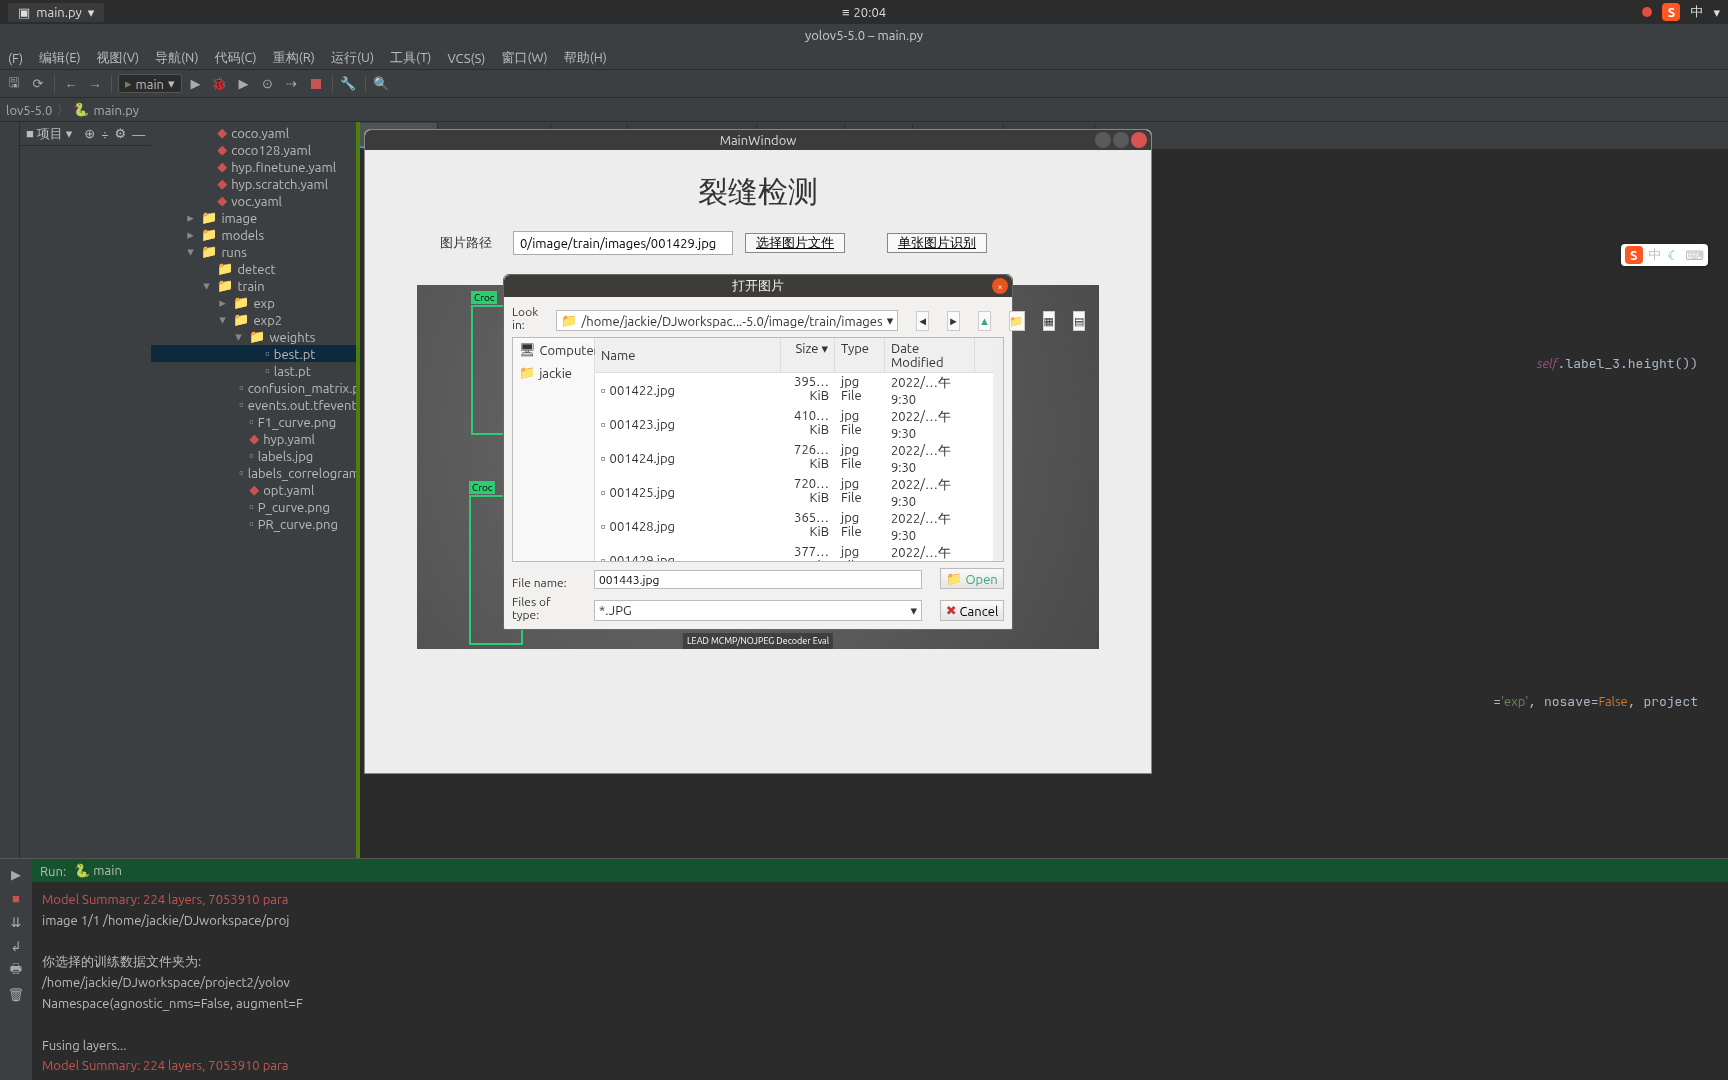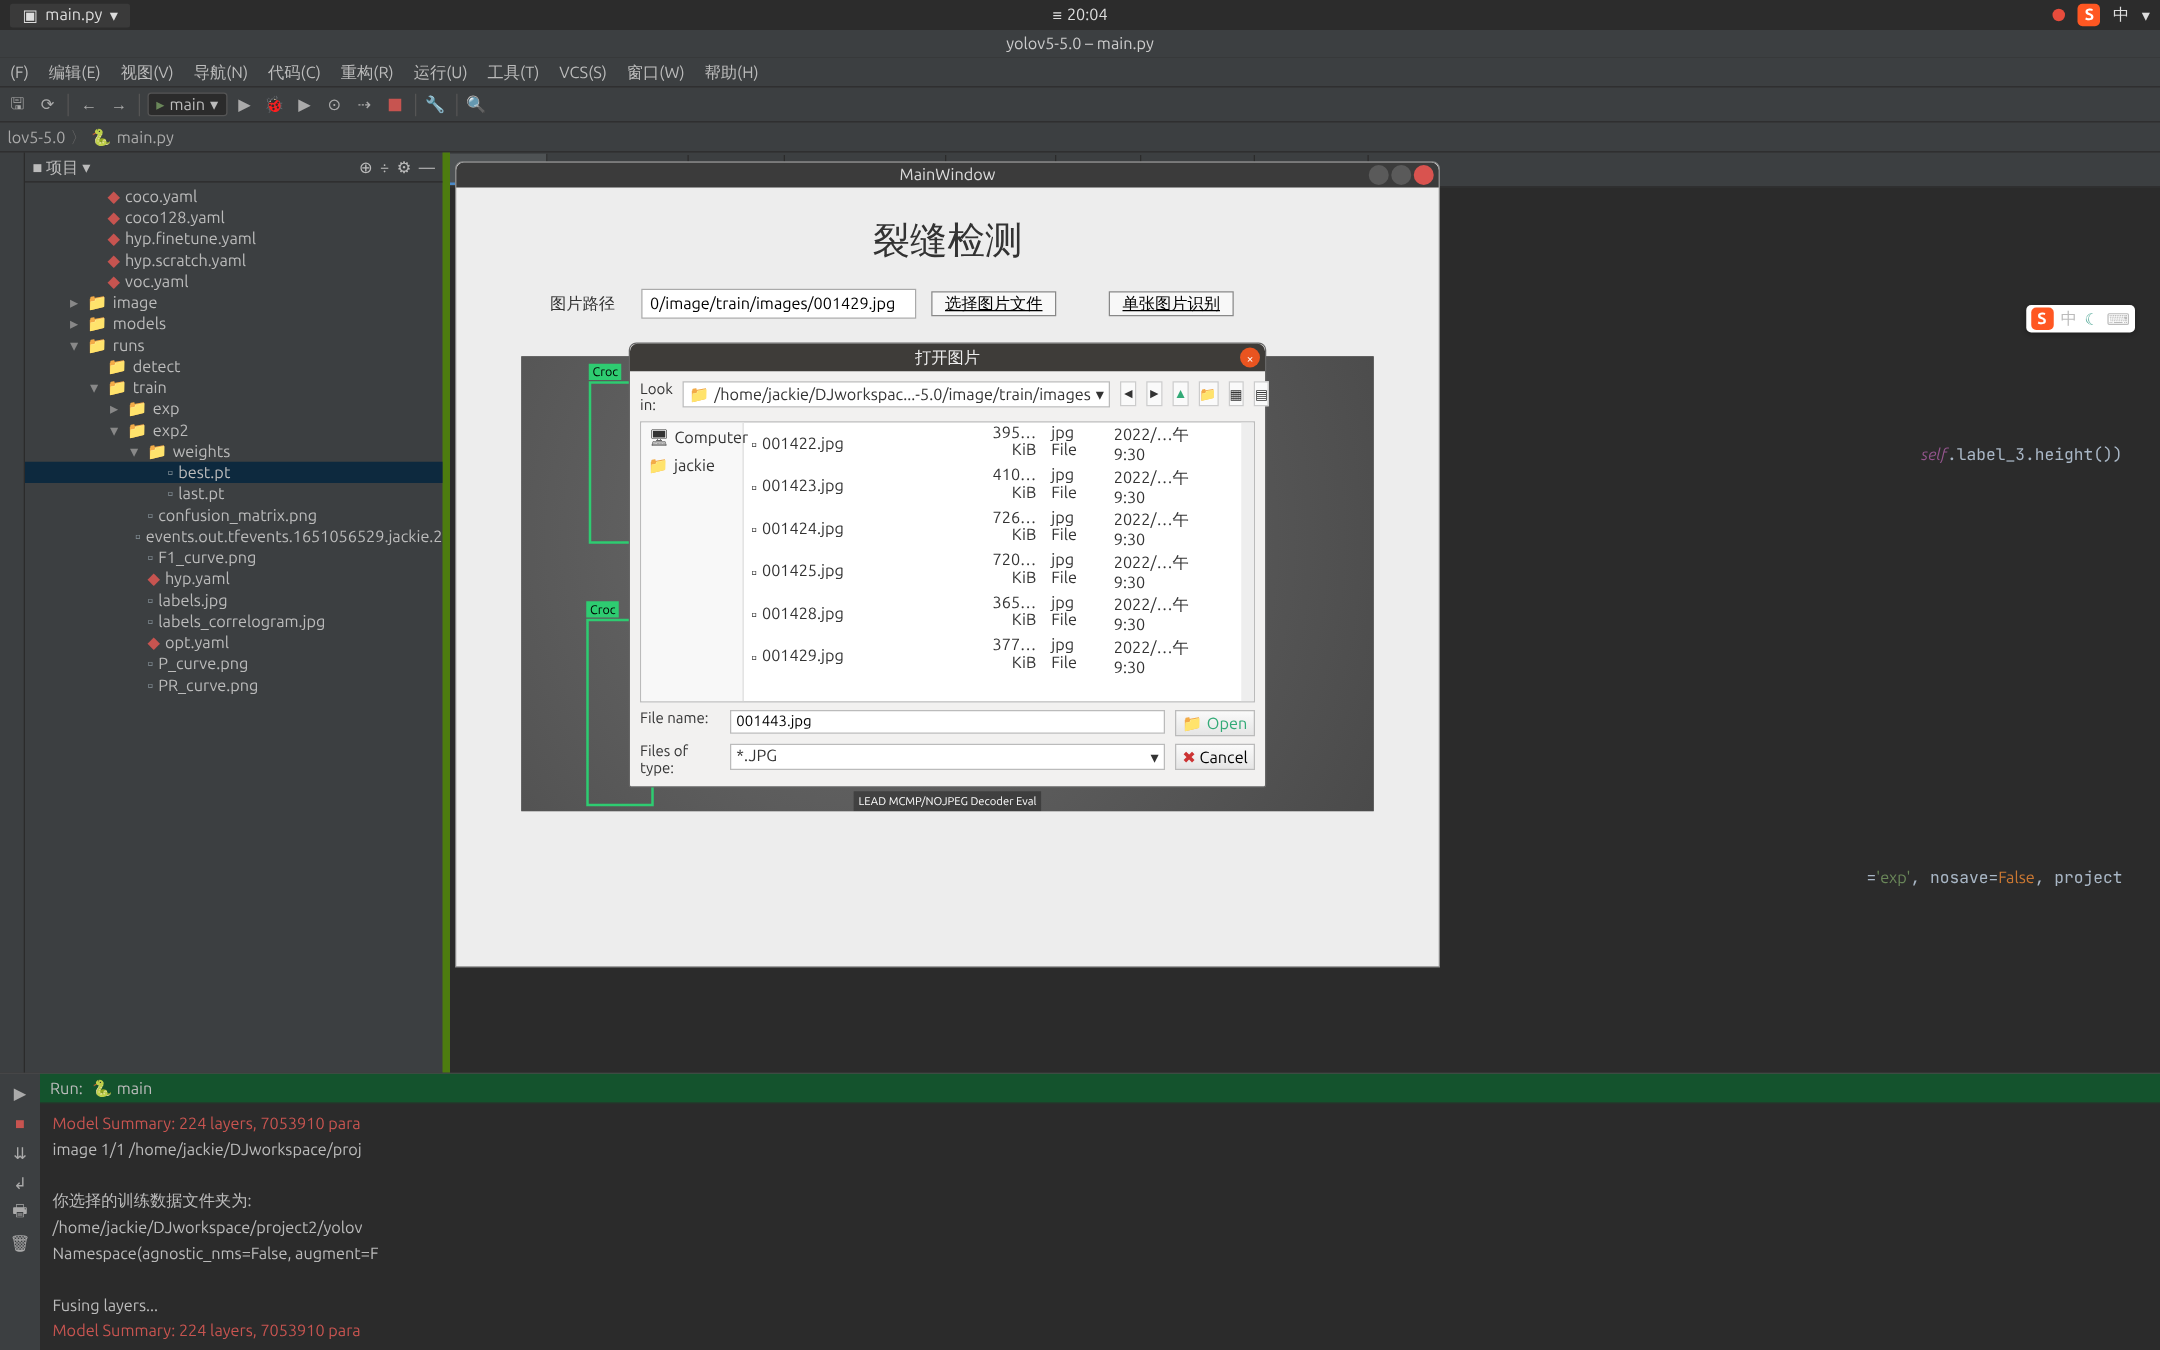--- a/index.html
+++ b/index.html
@@ -25,21 +25,21 @@
 .run-config { background: #2b2b2b; border: 1px solid #555; padding: 1px 6px; border-radius: 3px; display: flex; align-items: center; gap: 4px; }
 .play-green { color: #6a8759; }
 .stop-red { color: #c75450; background: #c75450; width: 10px; height: 10px; }
 
 .breadcrumb { height: 24px; background: #3c3f41; display: flex; align-items: center; padding: 0 6px; gap: 4px; color: #aaa; border-bottom: 1px solid #2b2b2b; }
 .breadcrumb .sep { color: #666; }
 
 .body-row { display: flex; height: 736px; }
 .gutter-left { width: 20px; background: #3c3f41; border-right: 1px solid #2b2b2b; }
 
-.project-panel { width: 340px; background: #3c3f41; border-right: 6px solid #4d7c0f; display: flex; flex-direction: column; }
+.project-panel { width: 340px; background: #3c3f41; border-right: 4px solid #4d7c0f; display: flex; }
 .project-header { height: 24px; display: flex; align-items: center; padding: 0 6px; gap: 6px; border-bottom: 1px solid #2b2b2b; }
 .project-header .spacer { flex: 1; }
 .tree { flex: 1; overflow: auto; padding: 2px 0; }
 .tree-item { display: flex; align-items: center; gap: 4px; padding: 1px 4px; cursor: pointer; white-space: nowrap; }
 .tree-item.selected { background: #0d293e; }
 .indent-1 { padding-left: 36px; }
 .indent-2 { padding-left: 52px; }
 .indent-3 { padding-left: 68px; }
 .indent-4 { padding-left: 84px; }
 .indent-5 { padding-left: 100px; }
@@ -85,21 +85,21 @@
 .bbox .lbl { position: absolute; top: -16px; left: -2px; background: #2ecc71; color: #000; font-size: 10px; padding: 1px 3px; }
 .bbox1 { left: 54px; top: 20px; width: 46px; height: 130px; }
 .bbox2 { left: 52px; top: 210px; width: 54px; height: 150px; }
 .imgfoot { position: absolute; bottom: 0; left: 50%; transform: translateX(-50%); color: #fff; font-size: 9px; background: rgba(0,0,0,0.3); padding: 3px 4px; }
 
 
 .filedlg { position: absolute; left: 503px; top: 274px; width: 510px; height: 356px; background: #f2f1f0; border: 1px solid #666; color: #333; border-radius: 6px 6px 2px 2px; }
 .fd-title { height: 22px; background: #3e3c39; color: #eee; display: flex; align-items: center; justify-content: center; position: relative; border-radius: 6px 6px 0 0; font-size: 12px; }
 .fd-title .cl { position: absolute; right: 4px; top: 3px; width: 16px; height: 16px; background: #e95420; border-radius: 50%; display: flex; align-items: center; justify-content: center; color: #fff; font-size: 10px; cursor: pointer; }
 .fd-body { padding: 8px; display: flex; flex-direction: column; gap: 6px; height: calc(100% - 22px); }
-.fd-row { display: flex; align-items: flex-start; gap: 8px; }
+.fd-row { display: flex; align-items: flex-end; gap: 18px; }
 .fd-lbl { width: 64px; font-size: 12px; }
 .fd-path { flex: 1; border: 1px solid #bbb; background: #fff; padding: 2px 4px; font-size: 12px; display: flex; align-items: center; gap: 4px; }
 .fd-navbtn { width: 20px; height: 20px; border: 1px solid #ccc; background: #fafafa; display: flex; align-items: center; justify-content: center; font-size: 11px; cursor: pointer; }
 .fd-main { flex: 1; display: flex; border: 1px solid #bbb; background: #fff; overflow: hidden; }
 .fd-side { width: 82px; border-right: 1px solid #ddd; background: #f8f8f8; }
 .fd-side div { padding: 4px 6px; font-size: 12px; display: flex; align-items: center; gap: 4px; cursor: pointer; }
 .fd-list { flex: 1; display: flex; flex-direction: column; font-size: 12px; }
 .fd-head { display: flex; background: #efefef; border-bottom: 1px solid #ddd; }
 .fd-head div { padding: 3px 6px; border-right: 1px solid #ddd; }
 .fd-rows { flex: 1; overflow-y: auto; position: relative; }
@@ -458,20 +458,26 @@
         <div>
             <span>🖥</span>
             <span>Computer</span>
           </div>
         <div>
             <span style="color:#5a9bd4">📁</span>
             <span>jackie</span>
           </div>
       </div>
       <div class="fd-list">
+        <div class="fd-head">
+          <div class="col-n">Name</div>
+          <div class="col-s" style="flex:0 0 54px"><span>Size</span> <span>▾</span></div>
+          <div class="col-t">Type</div>
+          <div class="col-d">Date Modified</div>
+        </div>
         <div class="fd-rows" id="fdrows">
             <div class="fd-r">
               <div class="col-n">
                 <span>▫</span>
                 <span>001422.jpg</span>
               </div>
               <div class="col-s">395…KiB</div>
               <div class="col-t">jpg File</div>
               <div class="col-d">2022/…午9:30</div>
             </div>

